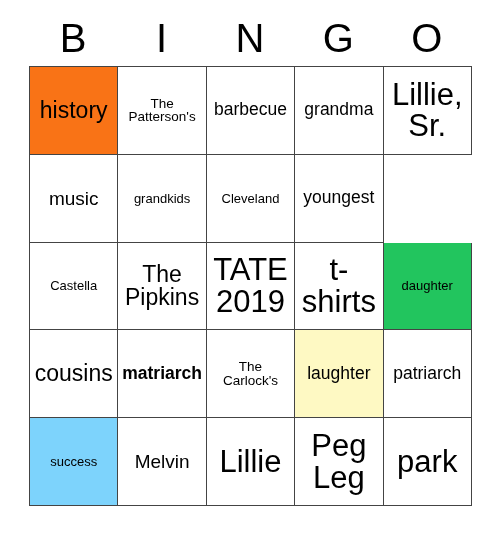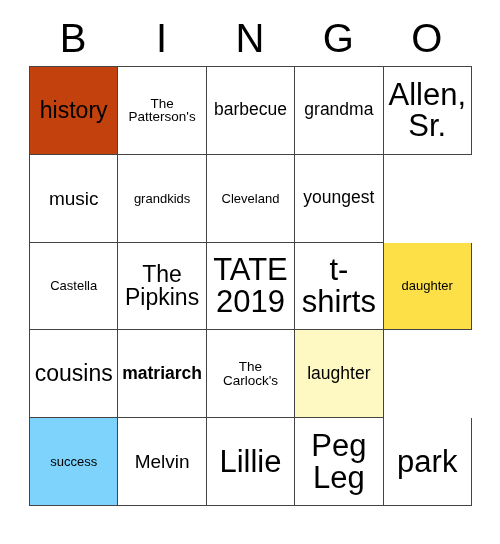--- a/index.html
+++ b/index.html
@@ -87,35 +87,35 @@
     <div class="header-cell">B</div>
     <div class="header-cell">I</div>
     <div class="header-cell">N</div>
     <div class="header-cell">G</div>
     <div class="header-cell">O</div>
   </div>
 
   <div id="grid" style="border-top-color: rgb(68, 68, 68); border-left-color: rgb(68, 68, 68);">
 
     <div class="grid-row">
-      <div class="cell" style="border-right-color: rgb(68, 68, 68); border-bottom-color: rgb(68, 68, 68); background: #c2410c;">
+      <div class="cell" style="border-right-color: rgb(68, 68, 68); border-bottom-color: rgb(68, 68, 68); background: #f97316;">
           <span class="cell-text fs-md">history</span>
         </div>
       <div class="cell" style="border-right-color: rgb(68, 68, 68); border-bottom-color: rgb(68, 68, 68); background: rgb(255, 255, 255);">
           <span class="cell-text fs-xxs">The
 Patterson's</span>
         </div>
       <div class="cell" style="border-right-color: rgb(68, 68, 68); border-bottom-color: rgb(68, 68, 68); background: rgb(255, 255, 255);">
           <span class="cell-text fs-sm">barbecue</span>
         </div>
       <div class="cell" style="border-right-color: rgb(68, 68, 68); border-bottom-color: rgb(68, 68, 68); background: rgb(255, 255, 255);">
           <span class="cell-text fs-sm">grandma</span>
         </div>
       <div class="cell" style="border-right-color: rgb(68, 68, 68); border-bottom-color: rgb(68, 68, 68); background: rgb(255, 255, 255);">
-          <span class="cell-text fs-xl">Allen,
+          <span class="cell-text fs-xl">Lillie,
 Sr.</span>
         </div>
     </div>
 
     <div class="grid-row">
       <div class="cell" style="border-right-color: rgb(68, 68, 68); border-bottom-color: rgb(68, 68, 68); background: rgb(255, 255, 255);">
           <span class="cell-text fs-lg">music</span>
         </div>
       <div class="cell" style="border-right-color: rgb(68, 68, 68); border-bottom-color: rgb(68, 68, 68); background: rgb(255, 255, 255);">
           <span class="cell-text fs-xs">grandkids</span>
@@ -137,38 +137,41 @@
 Pipkins</span>
         </div>
       <div class="cell" style="border-right-color: rgb(68, 68, 68); border-bottom-color: rgb(68, 68, 68); background: rgb(255, 255, 255);">
           <span class="cell-text fs-xl">TATE
 2019</span>
         </div>
       <div class="cell" style="border-right-color: rgb(68, 68, 68); border-bottom-color: rgb(68, 68, 68); background: rgb(255, 255, 255);">
           <span class="cell-text fs-xl">t-
 shirts</span>
         </div>
-      <div class="cell" style="border-right-color: rgb(68, 68, 68); border-bottom-color: rgb(68, 68, 68); background: #fde047;">
+      <div class="cell" style="border-right-color: rgb(68, 68, 68); border-bottom-color: rgb(68, 68, 68); background: #22c55e;">
           <span class="cell-text fs-xs">daughter</span>
         </div>
     </div>
 
     <div class="grid-row">
       <div class="cell" style="border-right-color: rgb(68, 68, 68); border-bottom-color: rgb(68, 68, 68); background: rgb(255, 255, 255);">
           <span class="cell-text fs-md">cousins</span>
         </div>
       <div class="cell" style="border-right-color: rgb(68, 68, 68); border-bottom-color: rgb(68, 68, 68); background: rgb(255, 255, 255); font-weight: bold;">
           <span class="cell-text fs-sm">matriarch</span>
         </div>
       <div class="cell" style="border-right-color: rgb(68, 68, 68); border-bottom-color: rgb(68, 68, 68); background: rgb(255, 255, 255);">
           <span class="cell-text fs-xxs">The
 Carlock's</span>
         </div>
       <div class="cell" style="border-right-color: rgb(68, 68, 68); border-bottom-color: rgb(68, 68, 68); background: #fef9c3;">
           <span class="cell-text fs-sm">laughter</span>
+        </div>
+      <div class="cell" style="border-right-color: rgb(68, 68, 68); border-bottom-color: rgb(68, 68, 68); background: rgb(255, 255, 255);">
+          <span class="cell-text fs-sm">patriarch</span>
         </div>
     </div>
 
     <div class="grid-row">
       <div class="cell" style="border-right-color: rgb(68, 68, 68); border-bottom-color: rgb(68, 68, 68); background: #7dd3fc;">
           <span class="cell-text fs-xs">success</span>
         </div>
       <div class="cell" style="border-right-color: rgb(68, 68, 68); border-bottom-color: rgb(68, 68, 68); background: rgb(255, 255, 255);">
           <span class="cell-text fs-lg">Melvin</span>
         </div>

